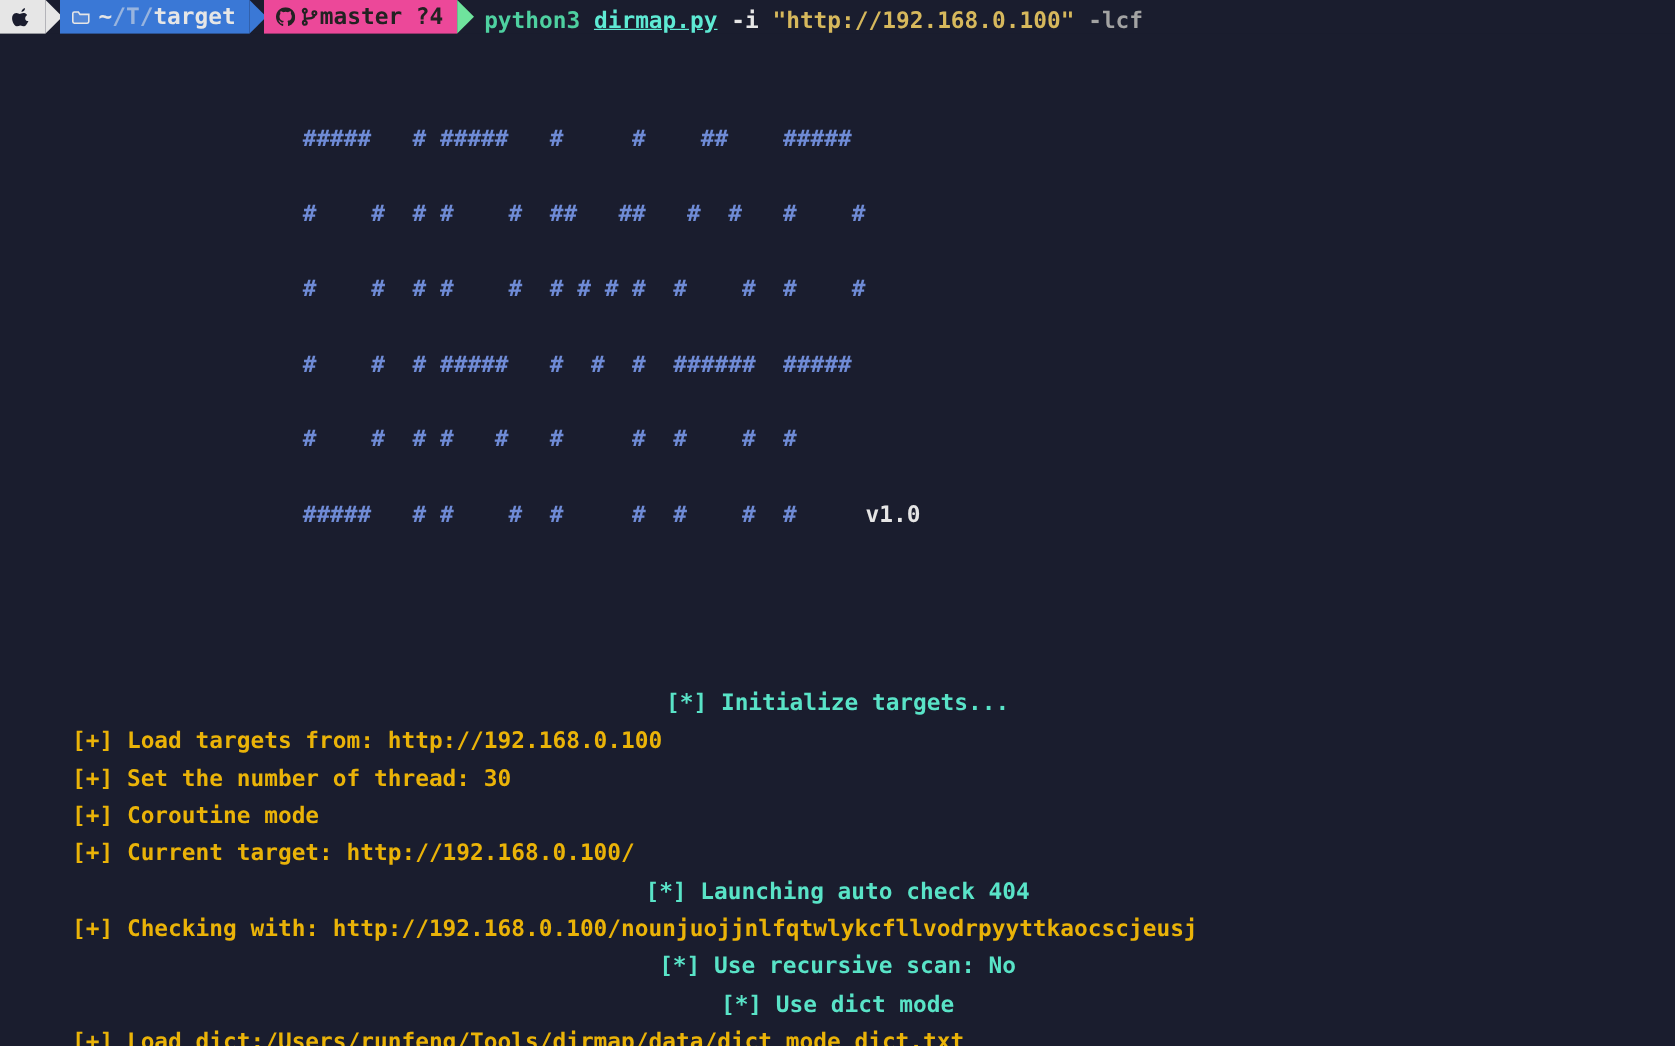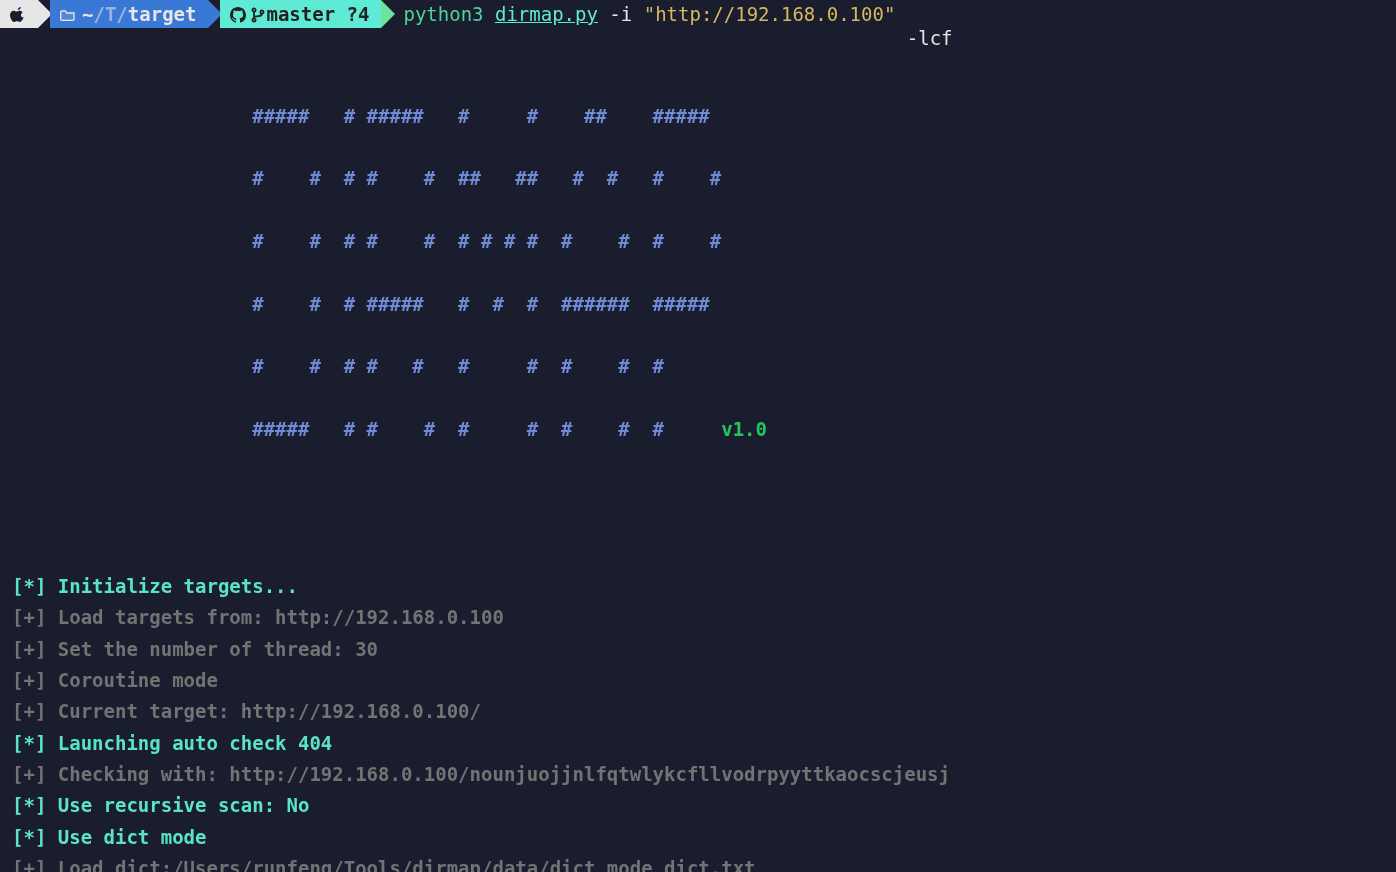--- a/index.html
+++ b/index.html
@@ -34,52 +34,52 @@
     top: 0;
     width: 0;
     height: 0;
     border-top: 14px solid transparent;
     border-bottom: 14px solid transparent;
   }
   .seg-apple { background: #e6e6e6; color:#1a1d2e; }
   .seg-apple::after { border-left: 14px solid #e6e6e6; }
   .seg-path  { background: #3a78d6; color:#e6e6e6; }
   .seg-path::after { border-left: 14px solid #3a78d6; }
-  .seg-git   { background: #5eead4; color:#222; }
+  .seg-git   { background: #ec4899; color:#222; }
   .seg-git::after { border-left: 14px solid #6fe39d; }
   .apple-svg { width:16px; height:16px; display:block; }
   .faded { opacity: 0.55; }
   .seg-path .folder { margin-right:6px; }
   .seg-path .folder svg { width:16px; height:16px; vertical-align:-2px; }
   .seg-git .octo { margin-right:4px; }
   .seg-git .octo svg,
   .seg-git .branch svg { width:16px; height:16px; vertical-align:-2px; }
   .cmd {
     display:flex;
-    align-items:center;
+    align-items:flex-end;
     padding-left: 10px;
-    font-weight: 400;
+    font-weight: 700;
     white-space: pre;
   }
   .cmd .py   { color:#4ed0a0; }
   .cmd .file { color:#5eead4; text-decoration: underline; }
   .cmd .flag { color:#e6e6e6; }
   .cmd .url  { color:#d6b85c; }
-  .cmd .gray { color:#e5e5e5;margin-top:47px; }
+  .cmd .gray { color:#a3a3a3;margin-top:47px; }
 
   .term {
     padding: 10px 12px 0 12px;
     white-space: pre;
     line-height: 1.65;
     font-weight: 600;
   }
   .ascii { color:#6f8bd6; }
-  .ver   { color:#22c55e; }
-  .star  { color:#59e3c7; }  
-  .plus  { color:#737373; }  
+  .ver   { color:#e5e5e5; }
+  .star  { color:#59e3c7;text-align:center; }  
+  .plus  { color:#eab308;margin-left:48px; }  
   .log-line { display:block; }
 </style>
 </head>
 <body>
 
 <div class="topbar">
   <div class="chevron seg-apple">
     <span>
       <svg class="apple-svg" viewBox="0 0 24 24" fill="#1a1d2e">
           <path d="M16.365 1.43c0 1.14-.42 2.19-1.26 3.03-.99.99-2.1 1.56-3.21 1.47-.12-1.11.45-2.25 1.26-3.06.87-.87 2.19-1.5 3.21-1.44zM20.5 17.28c-.57 1.32-.84 1.89-1.59 3.06-1.02 1.62-2.46 3.63-4.26 3.66-1.59.03-2.01-1.05-4.17-1.05-2.16 0-2.61 1.02-4.2 1.08-1.8.06-3.18-1.74-4.2-3.36C.19 17.76-.77 13.02 1.12 9.84c.93-1.56 2.58-2.55 4.38-2.58 1.68-.03 3.27 1.14 4.17 1.14.9 0 2.85-1.41 4.8-1.2.81.03 3.09.33 4.56 2.49-3.9 2.55-3.27 7.95 1.47 7.59z"></path>

